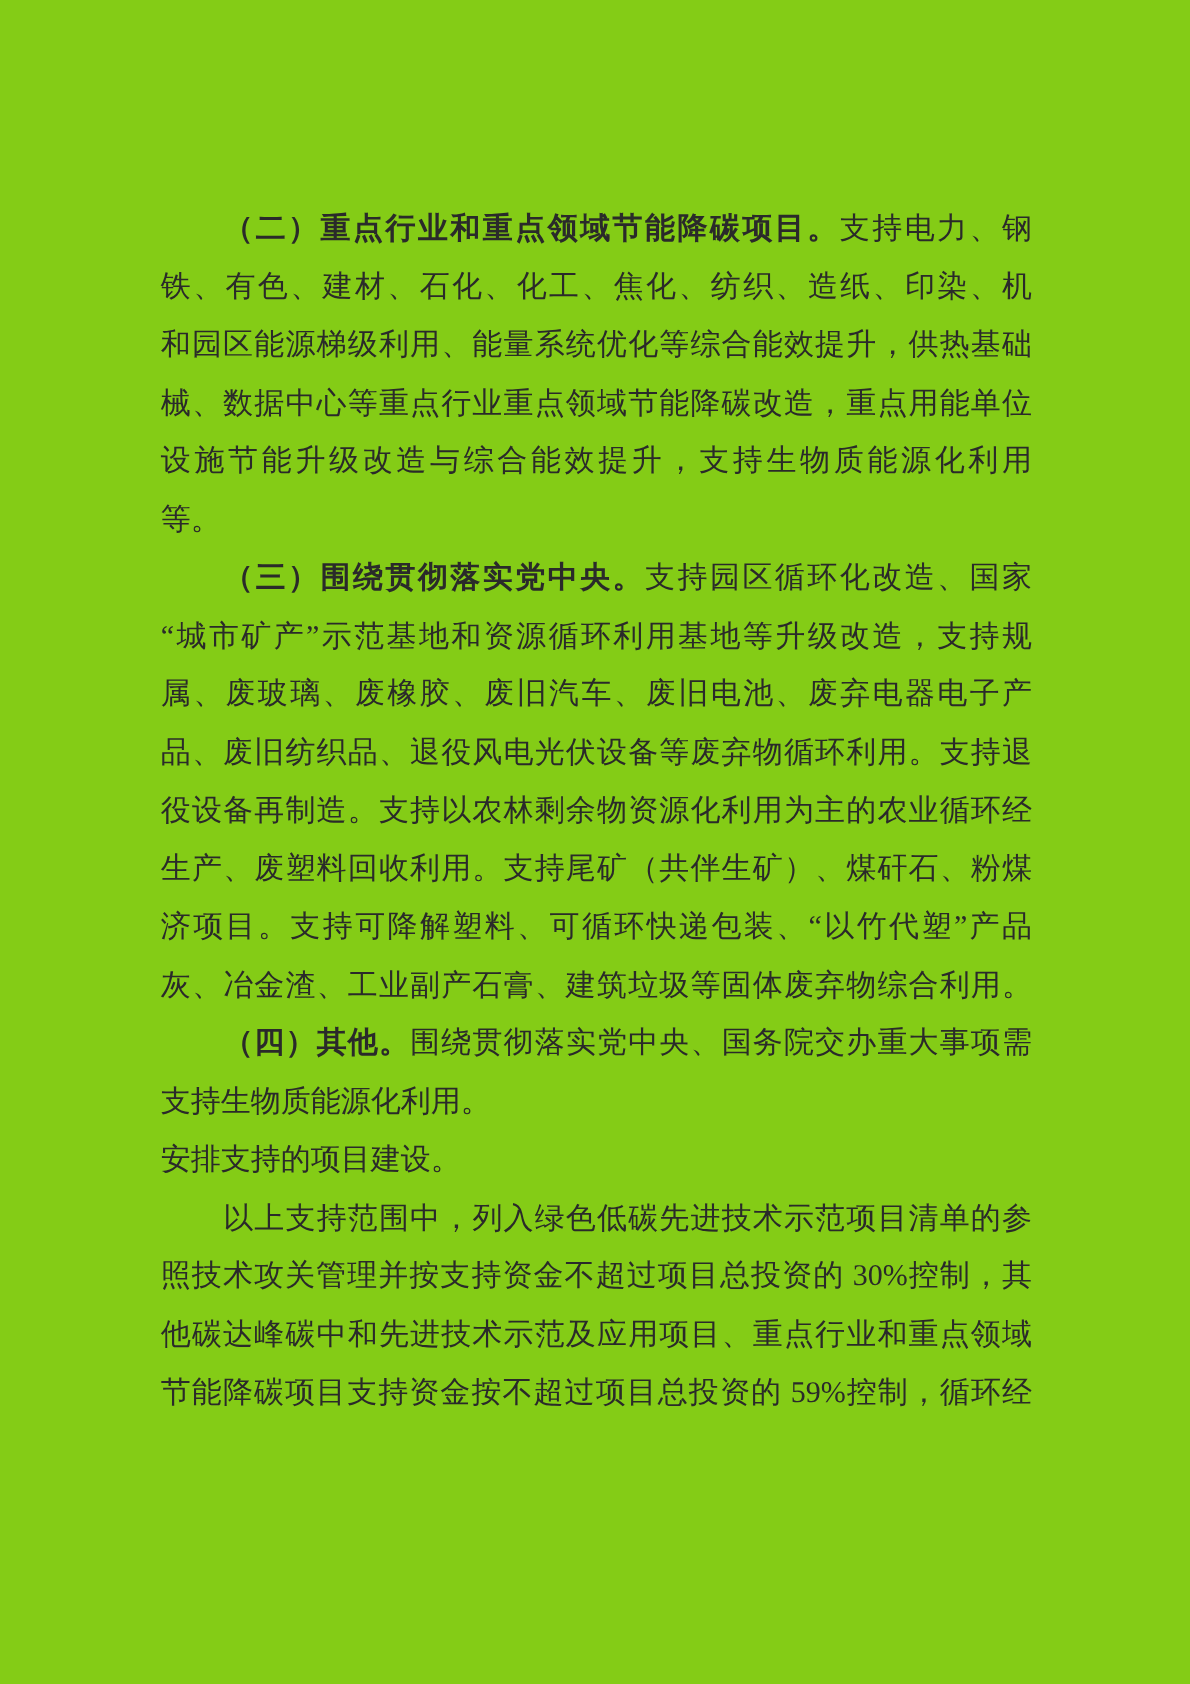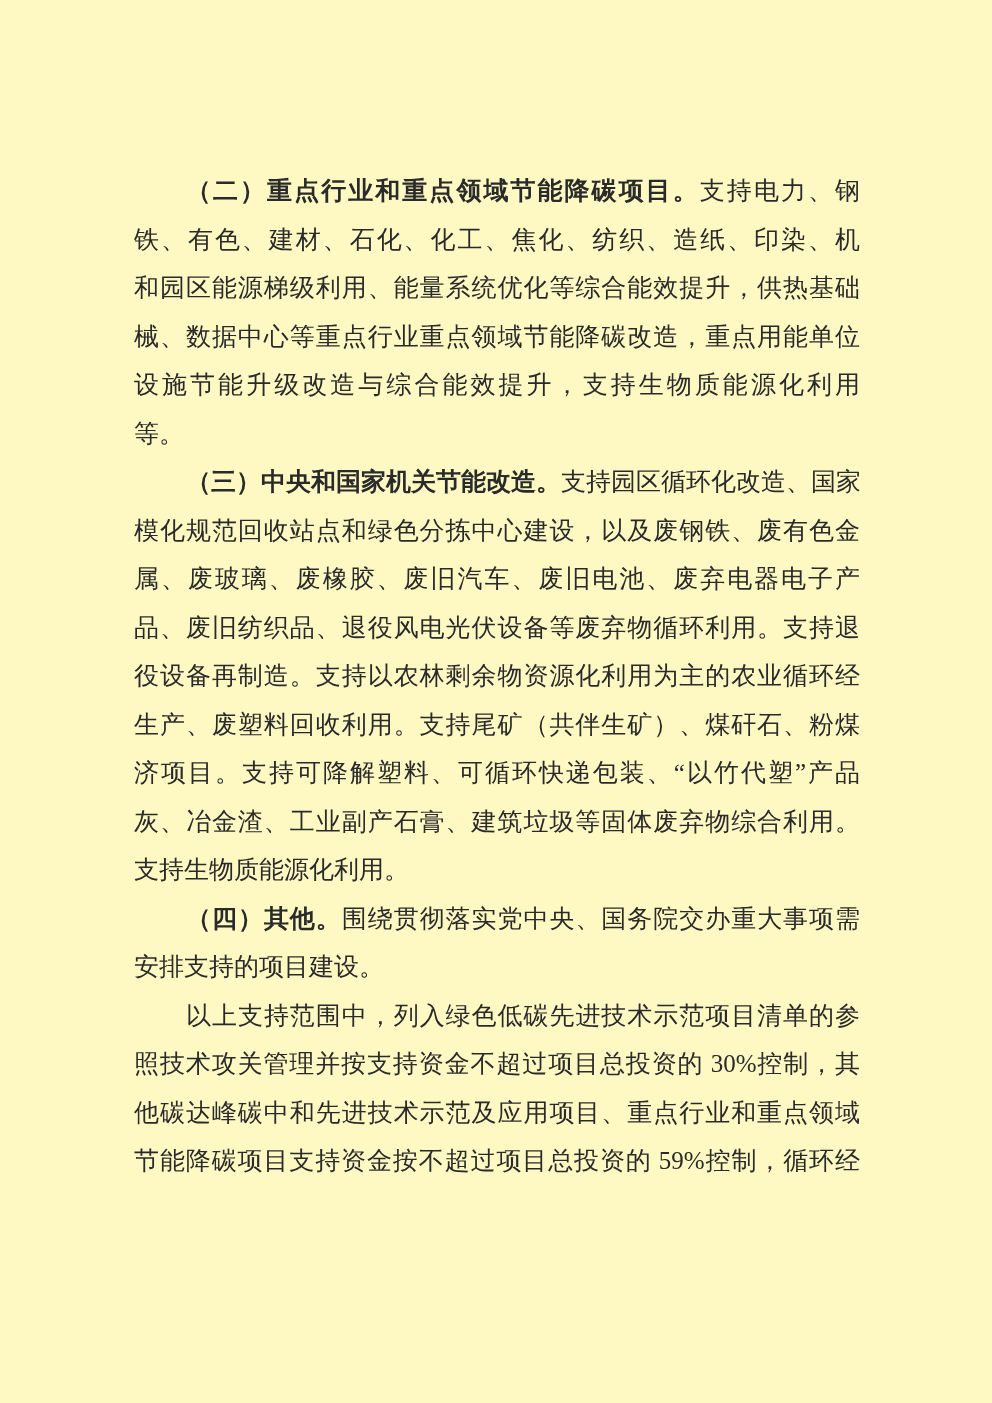--- a/index.html
+++ b/index.html
@@ -4,21 +4,21 @@
 <style>
   html, body {
     margin: 0;
     padding: 0;
     background: #ffffff;
   }
   .page {
     position: relative;
     width: 992px;
     height: 1403px;
-    background: #fef9c3;
+    background: #84cc16;
     overflow: hidden;
     font-family: "Liberation Serif", "DejaVu Serif", serif;
   }
   .textblock {
     position: absolute;
     left: 134px;
     top: 167px;
     width: 726px;
   }
   .line {
@@ -54,40 +54,40 @@
     <div class="line"><span>铁、有色、建材、石化、化工、焦化、纺织、造纸、印染、机</span></div>
 
     <div class="line"><span>和园区能源梯级利用、能量系统优化等综合能效提升，供热基础</span></div>
 
     <div class="line"><span>械、数据中心等重点行业重点领域节能降碳改造，重点用能单位</span></div>
 
     <div class="line"><span>设施节能升级改造与综合能效提升，支持生物质能源化利用</span></div>
 
     <div class="line end"><span>等。</span></div>
 
-    <div class="line indent"><span class="hd">（三）中央和国家机关节能改造。</span><span>支持园区循环化改造、国家</span></div>
+    <div class="line indent"><span class="hd">（三）围绕贯彻落实党中央。</span><span>支持园区循环化改造、国家</span></div>
 
+    <div class="line"><span>“城市矿产”示范基地和资源循环利用基地等升级改造，支持规</span></div>
 
-    <div class="line"><span>模化规范回收站点和绿色分拣中心建设，以及废钢铁、废有色金</span></div>
 
     <div class="line"><span>属、废玻璃、废橡胶、废旧汽车、废旧电池、废弃电器电子产</span></div>
 
     <div class="line"><span>品、废旧纺织品、退役风电光伏设备等废弃物循环利用。支持退</span></div>
 
     <div class="line"><span>役设备再制造。支持以农林剩余物资源化利用为主的农业循环经</span></div>
 
     <div class="line"><span>生产、废塑料回收利用。支持尾矿（共伴生矿）、煤矸石、粉煤</span></div>
 
     <div class="line"><span>济项目。支持可降解塑料、可循环快递包装、“以竹代塑”产品</span></div>
 
     <div class="line"><span>灰、冶金渣、工业副产石膏、建筑垃圾等固体废弃物综合利用。</span></div>
 
+    <div class="line indent"><span class="hd">（四）其他。</span><span>围绕贯彻落实党中央、国务院交办重大事项需</span></div>
+
     <div class="line end"><span>支持生物质能源化利用。</span></div>
-
-    <div class="line indent"><span class="hd">（四）其他。</span><span>围绕贯彻落实党中央、国务院交办重大事项需</span></div>
 
     <div class="line end"><span>安排支持的项目建设。</span></div>
 
     <div class="line indent"><span>以上支持范围中，列入绿色低碳先进技术示范项目清单的参</span></div>
 
     <div class="line"><span>照技术攻关管理并按支持资金不超过项目总投资的 30%控制，其</span></div>
 
     <div class="line"><span>他碳达峰碳中和先进技术示范及应用项目、重点行业和重点领域</span></div>
 
     <div class="line"><span>节能降碳项目支持资金按不超过项目总投资的 59%控制，循环经</span></div>

